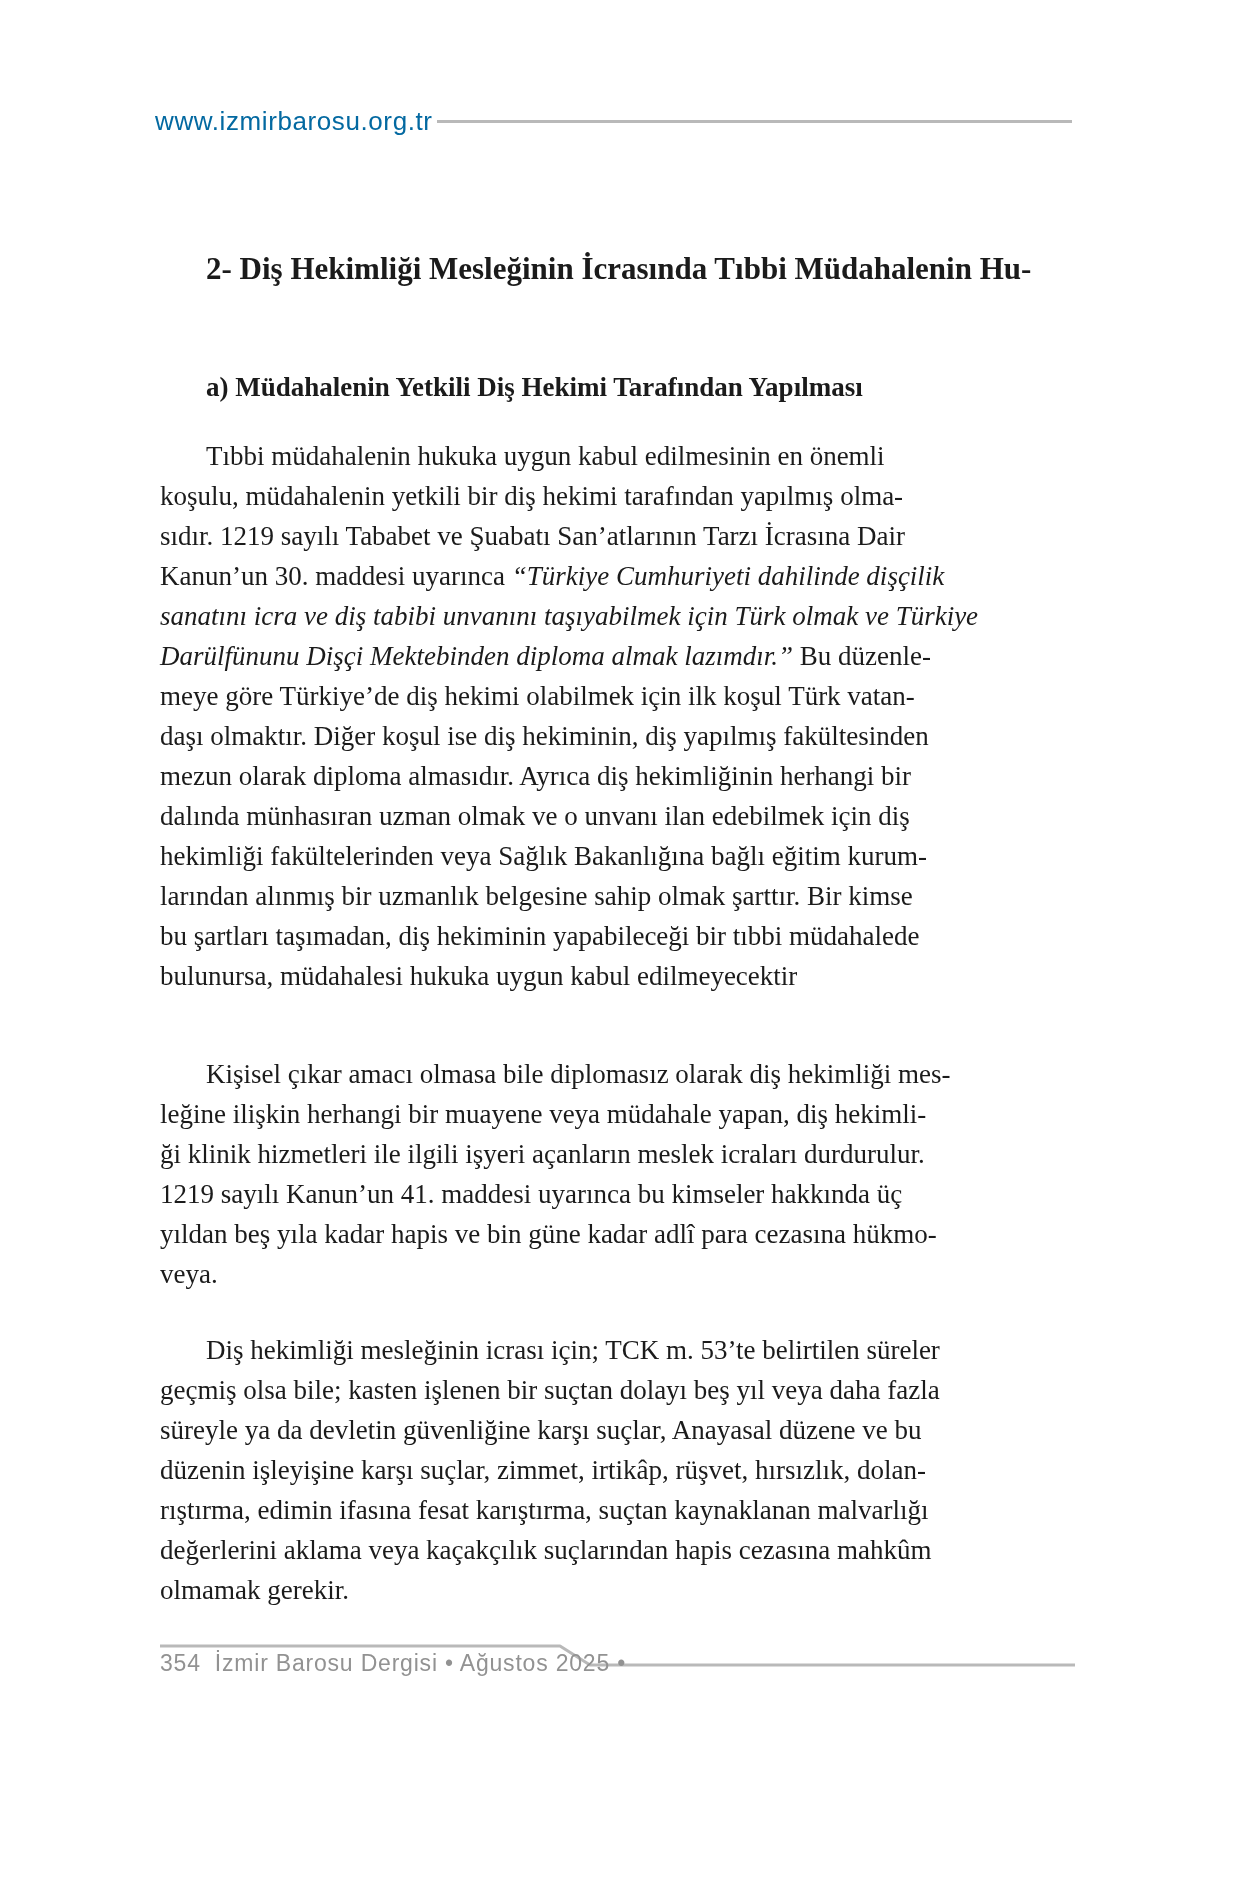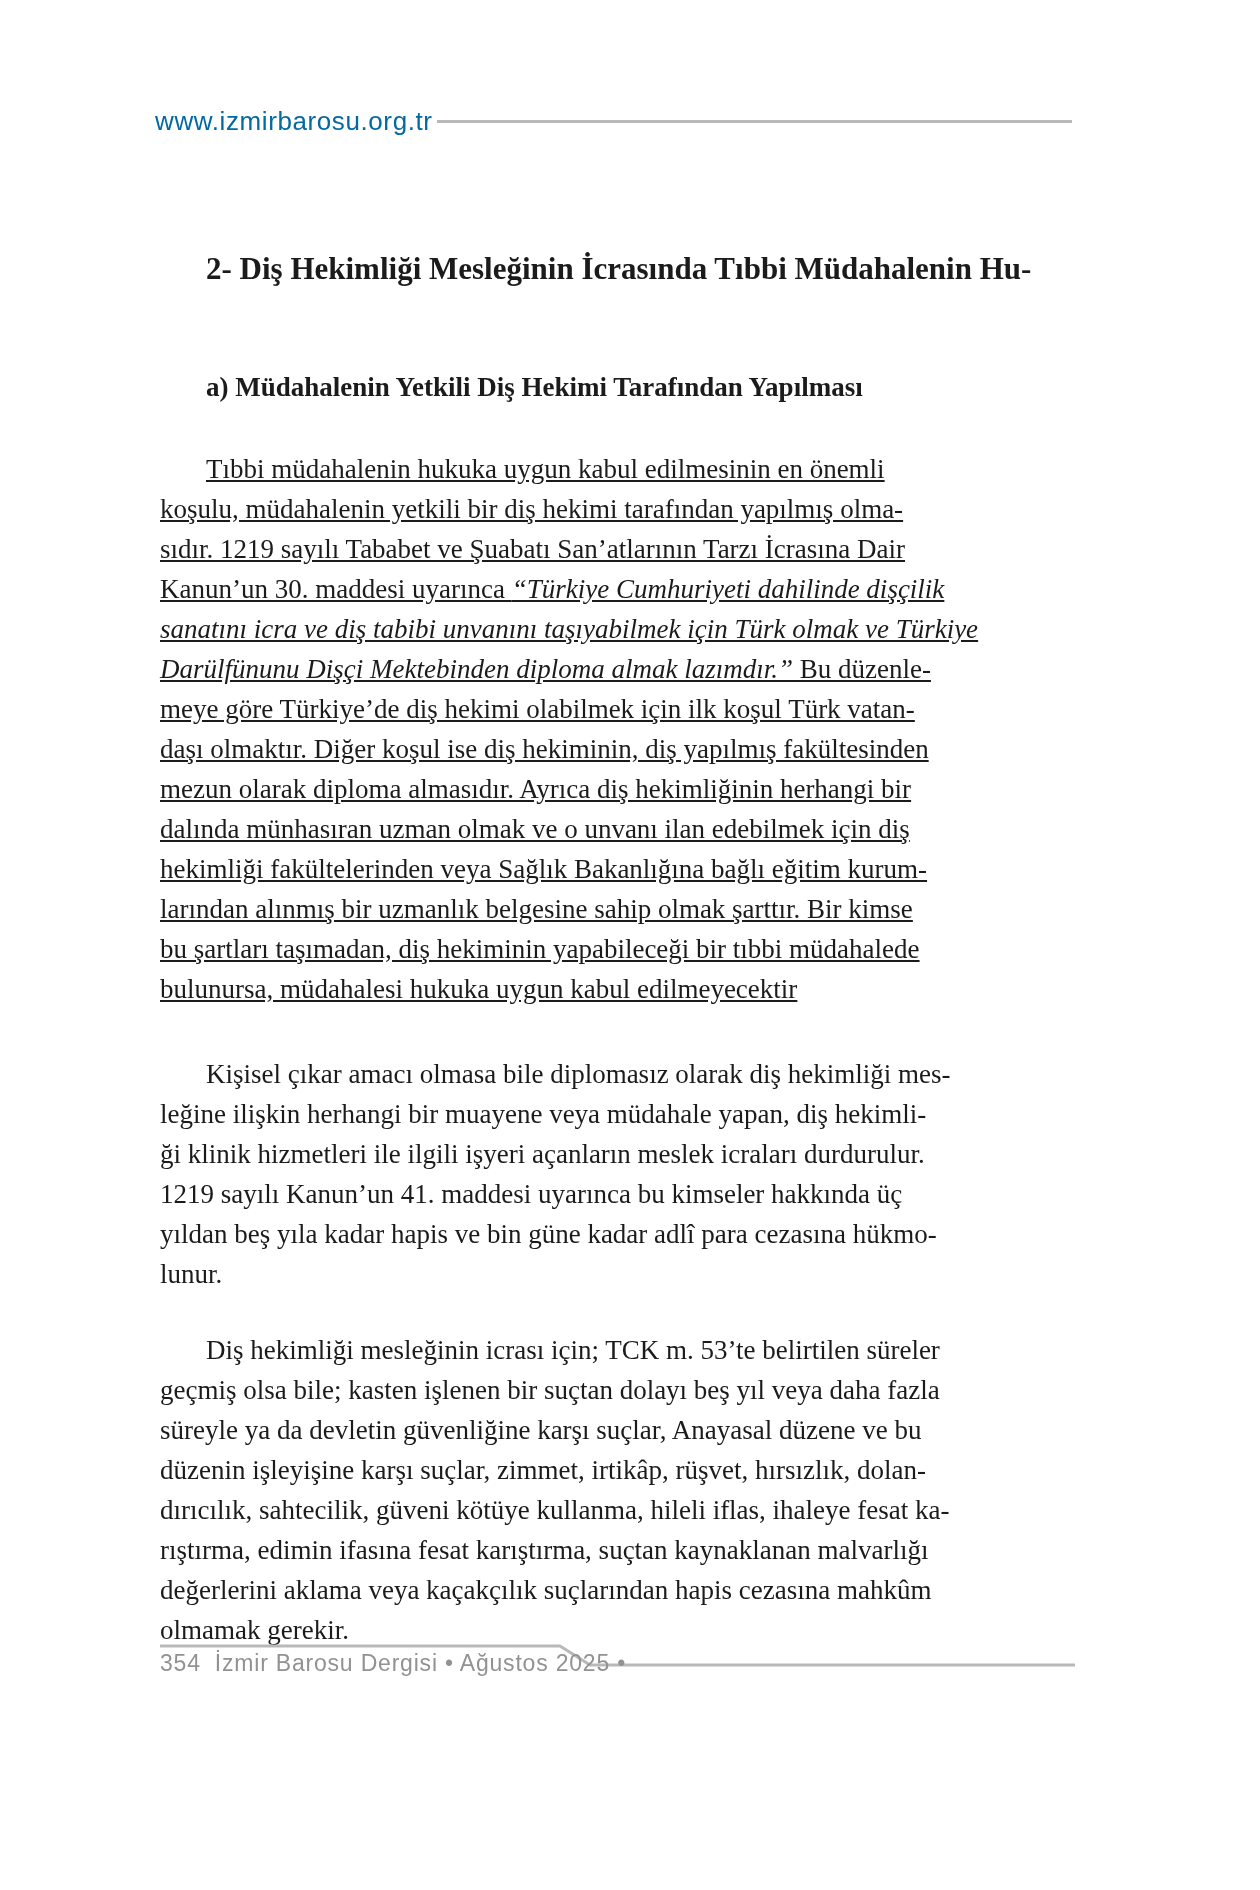--- a/index.html
+++ b/index.html
@@ -93,21 +93,21 @@
     <div class="header-rule"></div>
   </div>
 
   <div id="content">
       <div class="block b-heading" style="top: 246px;">
         <div class="line indent flush" style="word-spacing: 0px;"><span>2- Diş Hekimliği Mesleğinin İcrasında Tıbbi Müdahalenin Hu-</span></div>
       </div>
       <div class="block b-subheading" style="top: 364px;">
         <div class="line indent"><span>a) Müdahalenin Yetkili Diş Hekimi Tarafından Yapılması</span></div>
       </div>
-      <div class="block b-body" style="top: 449px; text-decoration: underline;">
+      <div class="block b-body" style="top: 436px;">
         <div class="line indent flush" style="word-spacing: 0px;"><span>Tıbbi müdahalenin hukuka uygun kabul edilmesinin en önemli</span></div>
         <div class="line flush" style="word-spacing: 0px;"><span>koşulu, müdahalenin yetkili bir diş hekimi tarafından yapılmış olma-</span></div>
         <div class="line flush" style="word-spacing: 0px;"><span>sıdır. 1219 sayılı Tababet ve Şuabatı San’atlarının Tarzı İcrasına Dair</span></div>
         <div class="line flush" style="word-spacing: 0px;"><span>Kanun’un 30. maddesi uyarınca </span><span class="seg-italic">“Türkiye Cumhuriyeti dahilinde dişçilik</span></div>
         <div class="line flush" style="word-spacing: 0px;"><span class="seg-italic">sanatını icra ve diş tabibi unvanını taşıyabilmek için Türk olmak ve Türkiye</span></div>
         <div class="line flush" style="word-spacing: 0px;"><span class="seg-italic">Darülfünunu Dişçi Mektebinden diploma almak lazımdır.”</span><span> Bu düzenle-</span></div>
         <div class="line flush" style="word-spacing: 0px;"><span>meye göre Türkiye’de diş hekimi olabilmek için ilk koşul Türk vatan-</span></div>
         <div class="line flush" style="word-spacing: 0px;"><span>daşı olmaktır. Diğer koşul ise diş hekiminin, diş yapılmış fakültesinden</span></div>
         <div class="line flush" style="word-spacing: 0px;"><span>mezun olarak diploma almasıdır. Ayrıca diş hekimliğinin herhangi bir</span></div>
         <div class="line flush" style="word-spacing: 0px;"><span>dalında münhasıran uzman olmak ve o unvanı ilan edebilmek için diş</span></div>
@@ -115,28 +115,27 @@
         <div class="line flush" style="word-spacing: 0px;"><span>larından alınmış bir uzmanlık belgesine sahip olmak şarttır. Bir kimse</span></div>
         <div class="line flush" style="word-spacing: 0px;"><span>bu şartları taşımadan, diş hekiminin yapabileceği bir tıbbi müdahalede</span></div>
         <div class="line"><span>bulunursa, müdahalesi hukuka uygun kabul edilmeyecektir</span></div>
       </div>
       <div class="block b-body" style="top: 1054px;">
         <div class="line indent flush" style="word-spacing: 0px;"><span>Kişisel çıkar amacı olmasa bile diplomasız olarak diş hekimliği mes-</span></div>
         <div class="line flush" style="word-spacing: 0px;"><span>leğine ilişkin herhangi bir muayene veya müdahale yapan, diş hekimli-</span></div>
         <div class="line flush" style="word-spacing: 0px;"><span>ği klinik hizmetleri ile ilgili işyeri açanların meslek icraları durdurulur.</span></div>
         <div class="line flush" style="word-spacing: 0px;"><span>1219 sayılı Kanun’un 41. maddesi uyarınca bu kimseler hakkında üç</span></div>
         <div class="line flush" style="word-spacing: 0px;"><span>yıldan beş yıla kadar hapis ve bin güne kadar adlî para cezasına hükmo-</span></div>
-        <div class="line"><span>lunur.</span></div>
+        <div class="line"><span>veya.</span></div>
       </div>
       <div class="block b-body" style="top: 1330px;">
         <div class="line indent flush" style="word-spacing: 0px;"><span>Diş hekimliği mesleğinin icrası için; TCK m. 53’te belirtilen süreler</span></div>
         <div class="line flush" style="word-spacing: 0px;"><span>geçmiş olsa bile; kasten işlenen bir suçtan dolayı beş yıl veya daha fazla</span></div>
         <div class="line flush" style="word-spacing: 0px;"><span>süreyle ya da devletin güvenliğine karşı suçlar, Anayasal düzene ve bu</span></div>
         <div class="line flush" style="word-spacing: 0px;"><span>düzenin işleyişine karşı suçlar, zimmet, irtikâp, rüşvet, hırsızlık, dolan-</span></div>
-        <div class="line flush" style="word-spacing: 0px;"><span>dırıcılık, sahtecilik, güveni kötüye kullanma, hileli iflas, ihaleye fesat ka-</span></div>
         <div class="line flush" style="word-spacing: 0px;"><span>rıştırma, edimin ifasına fesat karıştırma, suçtan kaynaklanan malvarlığı</span></div>
         <div class="line flush" style="word-spacing: 0px;"><span>değerlerini aklama veya kaçakçılık suçlarından hapis cezasına mahkûm</span></div>
         <div class="line"><span>olmamak gerekir.</span></div>
       </div>
     </div>
 
   <svg class="footer-shape" width="1260" height="46" viewBox="0 0 1260 46">
     <polyline points="160,16 560,16 590,35 1075,35" fill="none" stroke="#b9b9b9" stroke-width="3" stroke-linejoin="round"></polyline>
   </svg>
 

